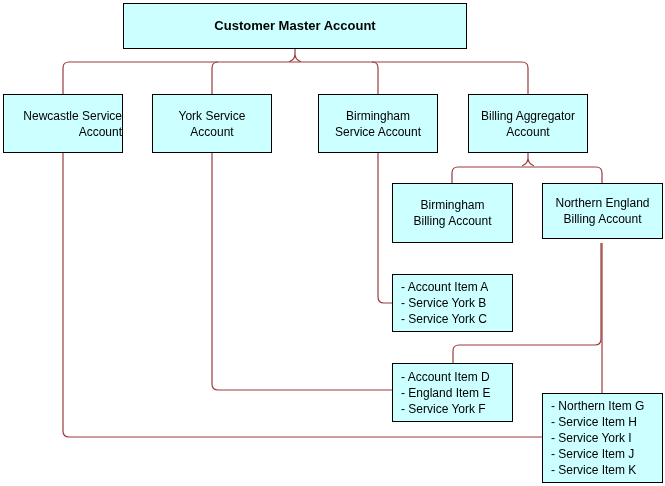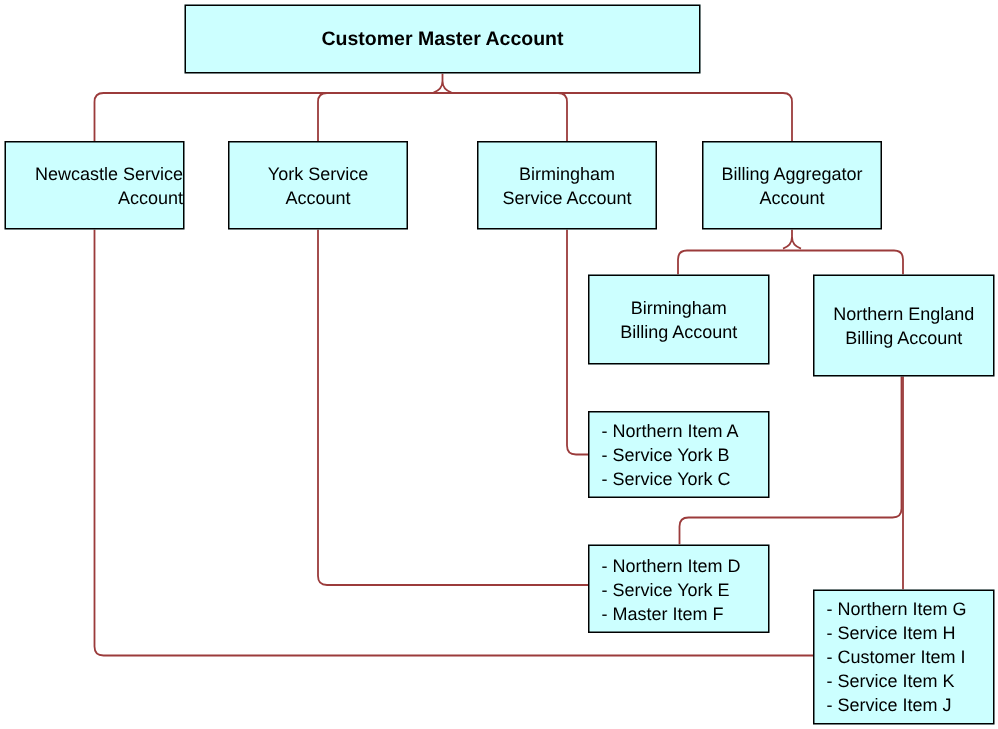--- a/index.html
+++ b/index.html
@@ -39,21 +39,21 @@
     padding-left:8px;
     padding-right:2px;
   }
   
   #n-master   { left:123px; top:3px;   width:344px; height:46px; }
   #n-newcastle{ left:3px;   top:94px;  width:120px; height:59px;align-items:flex-end; }
   #n-york     { left:152px; top:94px;  width:120px; height:59px; }
   #n-birmsvc  { left:318px; top:94px;  width:120px; height:59px; }
   #n-agg      { left:468px; top:94px;  width:120px; height:59px; }
   #n-birmbill { left:392px; top:183px; width:121px; height:60px; }
-  #n-nebill   { left:542px; top:183px; width:121px; height:68px; }
+  #n-nebill   { left:542px; top:183px; width:121px; height:56px; }
   #n-abc      { left:392px; top:274px; width:121px; height:58px; }
   #n-def      { left:392px; top:363px; width:121px; height:59px; }
   #n-ghijk    { left:542px; top:393px; width:121px; height:90px; }
 </style>
 </head>
 <body>
 
 <div id="canvas">
 
   <svg id="wires" width="665" height="486" viewBox="0 0 665 486" xmlns="http://www.w3.org/2000/svg">
@@ -106,32 +106,32 @@
     <span>Birmingham</span>
     <span>Billing Account</span>
   </div>
 
   <div class="node" id="n-nebill">
     <span>Northern England</span>
     <span>Billing Account</span>
   </div>
 
   <div class="node items" id="n-abc">
-    <span>- Northern Item A</span>
+    <span>- Account Item A</span>
     <span>- Service York B</span>
     <span>- Service York C</span>
   </div>
 
   <div class="node items" id="n-def">
-    <span>- Northern Item D</span>
-    <span>- Service York E</span>
-    <span>- Master Item F</span>
+    <span>- Account Item D</span>
+    <span>- England Item E</span>
+    <span>- Service York F</span>
   </div>
 
   <div class="node items" id="n-ghijk">
     <span>- Northern Item G</span>
     <span>- Service Item H</span>
-    <span>- Customer Item I</span>
+    <span>- Service York I</span>
+    <span>- Service Item J</span>
     <span>- Service Item K</span>
-    <span>- Service Item J</span>
   </div>
 
 </div>
 
 </body></html>

